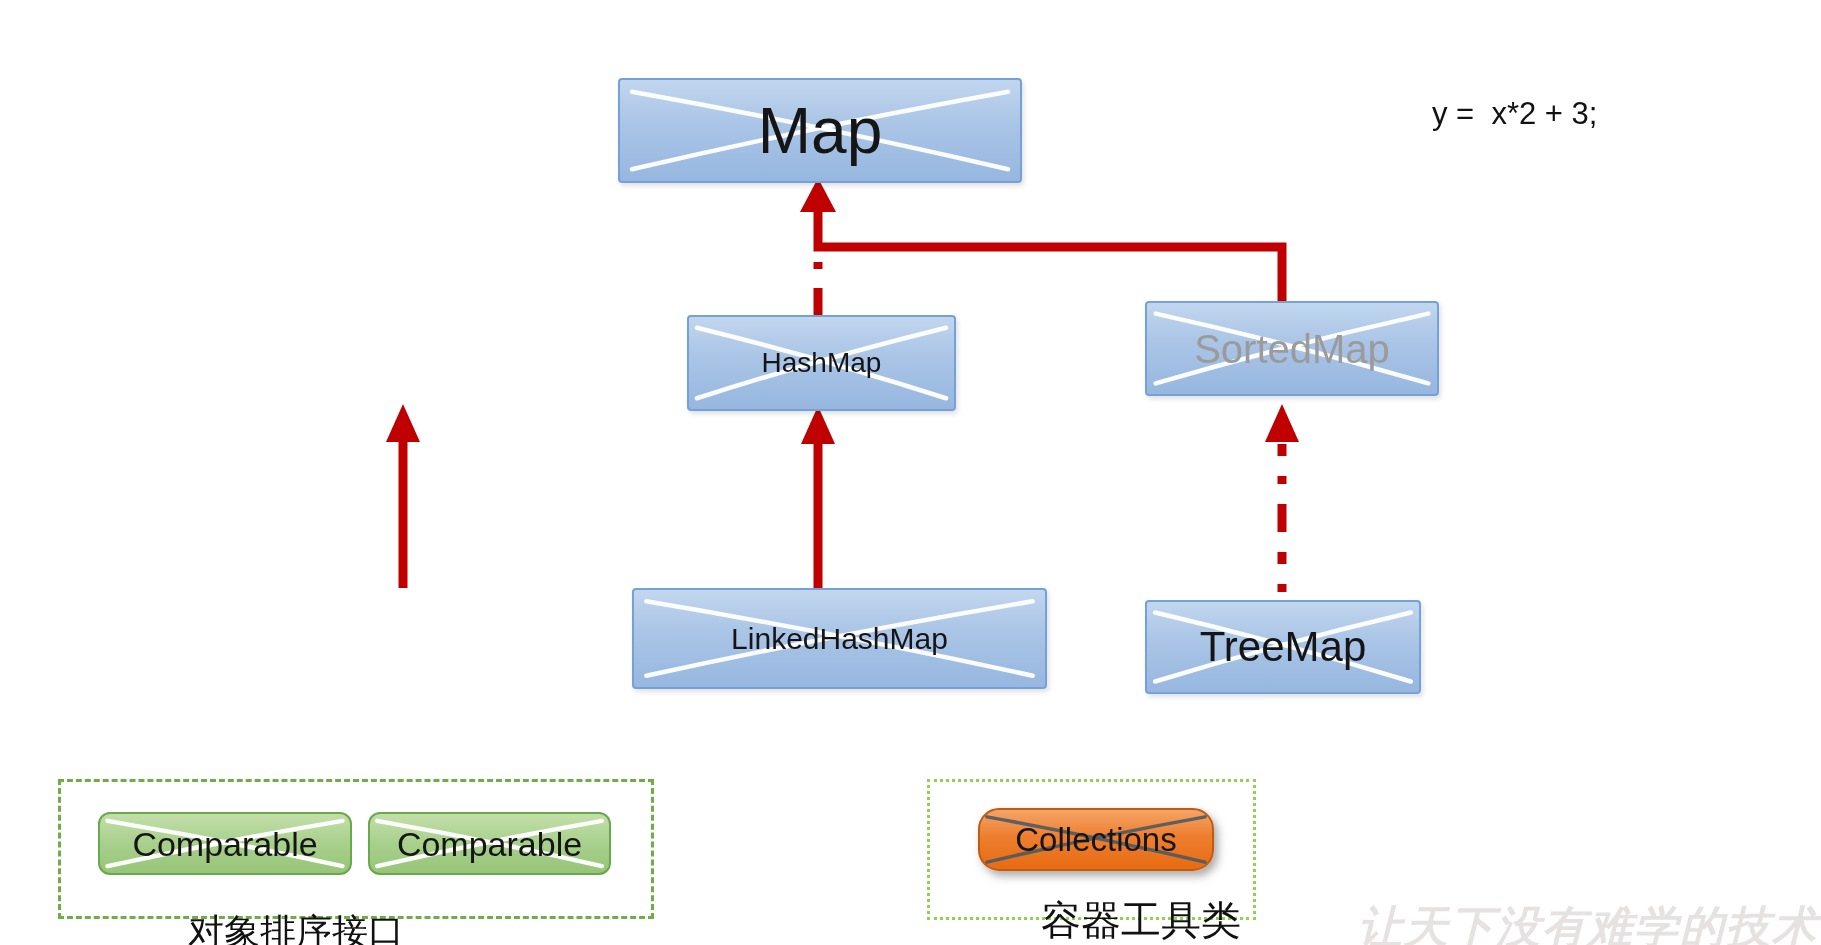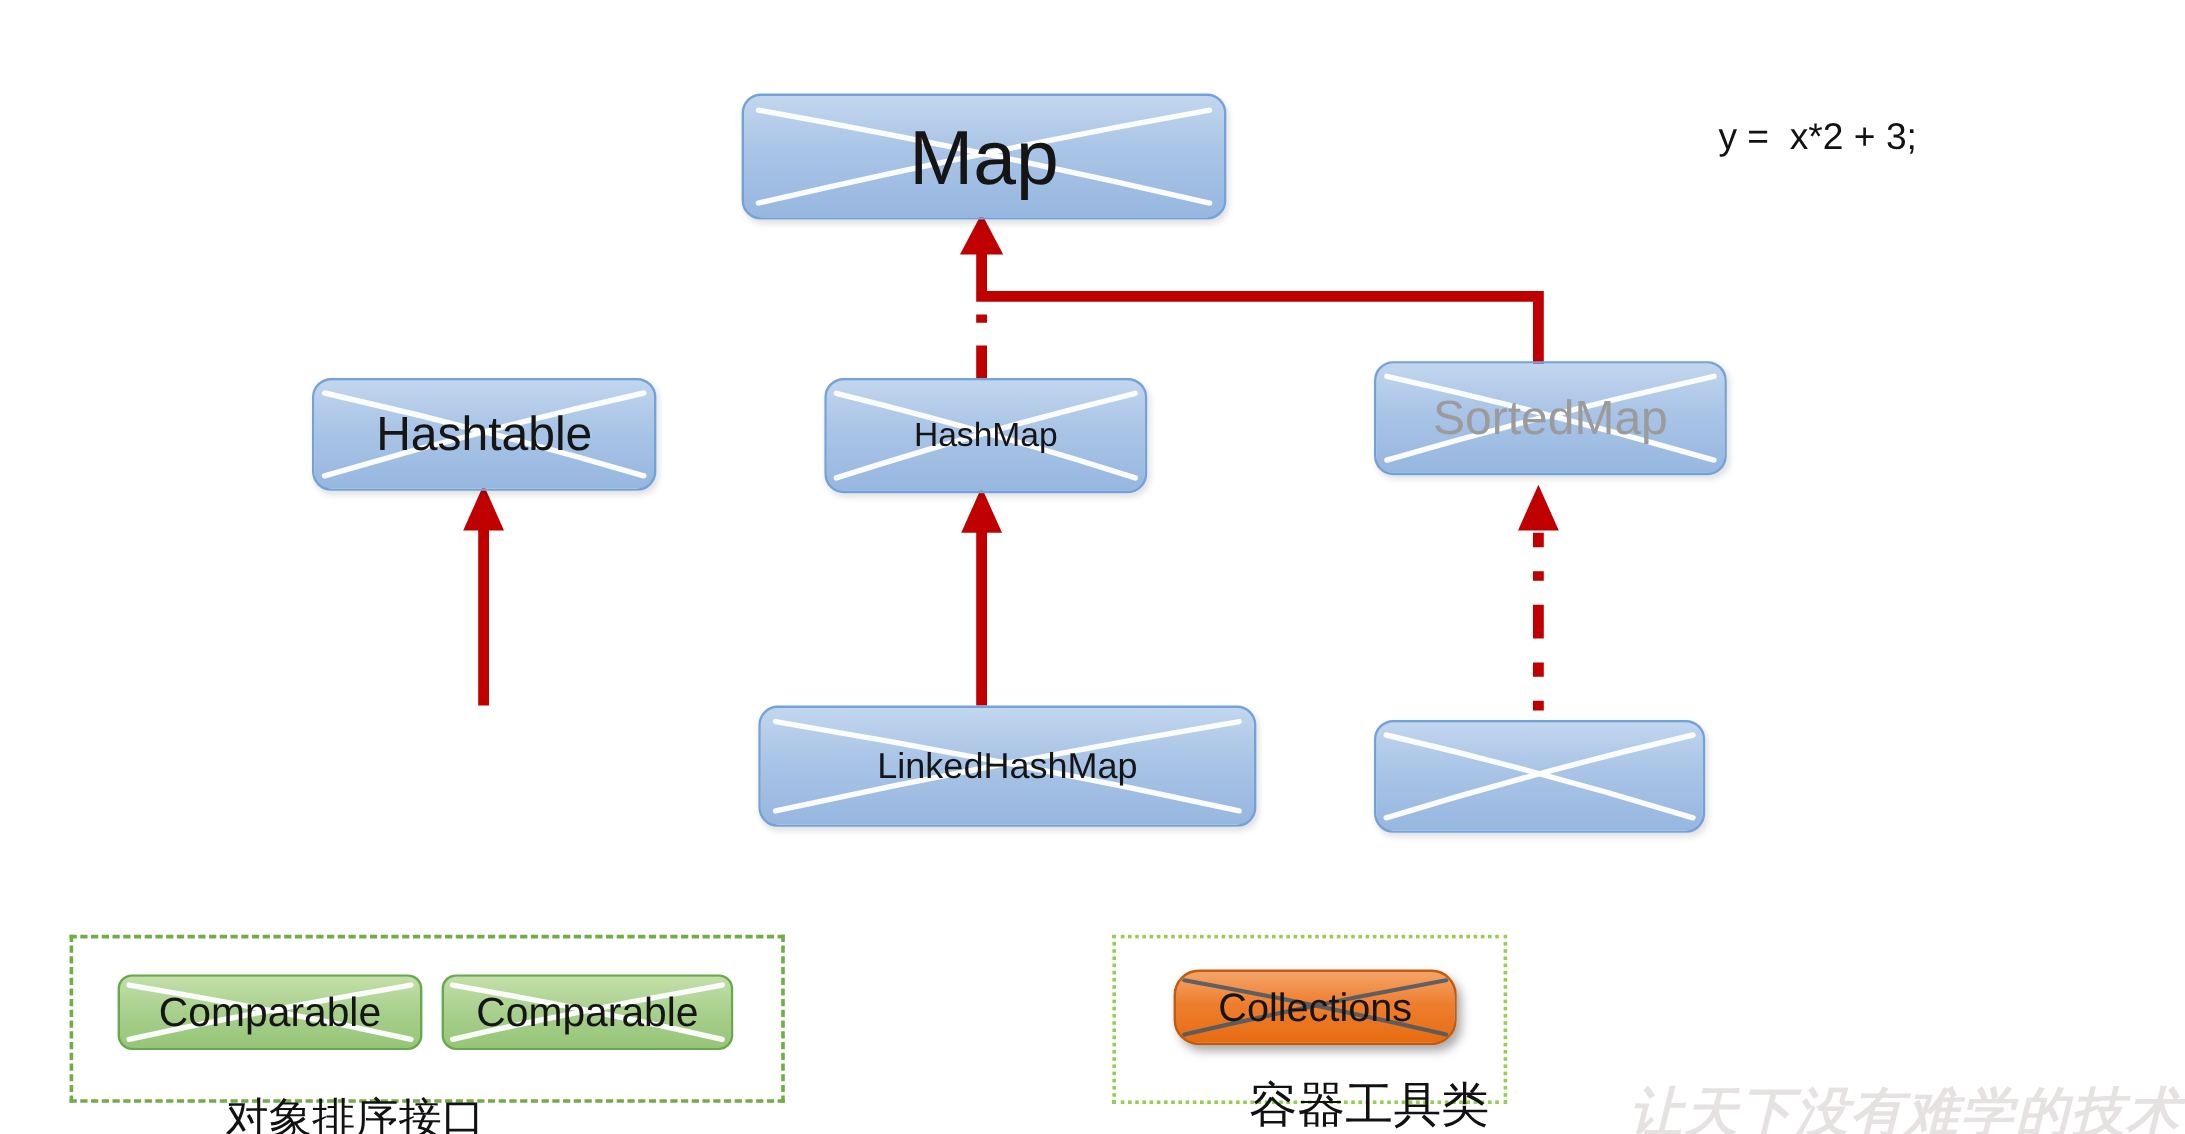--- a/index.html
+++ b/index.html
@@ -7,21 +7,21 @@
     position:relative;width:1821px;height:945px;background:#ffffff;overflow:hidden;
     font-family:"Liberation Sans",sans-serif;
   }
   
   .connectors{position:absolute;left:0;top:0;width:1821px;height:945px;z-index:1;pointer-events:none;}
   .connectors path{stroke:#c00000;stroke-width:9;fill:none;}
   .connectors polygon{fill:#c00000;}
   
   .node{
     position:absolute;z-index:2;display:flex;align-items:center;justify-content:center;
-    border-radius:16px;
+    border-radius:4px;
   }
   .node .lbl{position:relative;z-index:2;color:#151515;line-height:1;}
   .node .xcross{position:absolute;left:0;top:0;width:100%;height:100%;z-index:1;}
   .xcross path{fill:none;stroke:#ffffff;stroke-width:4.5;stroke-opacity:.95;stroke-linecap:round;vector-effect:non-scaling-stroke;}
   .blue{
     background:linear-gradient(180deg,#c2d6ee 0%,#a9c4e6 45%,#97b7e0 100%);
     border:2px solid #74a2d8;
     box-shadow:2px 3px 5px rgba(0,0,0,.12);
   }
   .muted{color:#9b9b9b !important;}
@@ -76,27 +76,20 @@
   </svg>
 
   <div class="node blue" style="left:618px;top:78px;width:400px;height:101px;">
     <svg class="xcross" viewBox="0 0 100 60" preserveAspectRatio="none" aria-hidden="true">
       <path d="M3,7 Q50,27 97,53"></path>
         <path d="M97,7 Q50,27 3,53"></path>
     </svg>
     <span class="lbl" style="font-size:64px;">Map</span>
   </div>
 
-  <div class="node blue" style="left:260px;top:315px;width:283px;height:90px;">
-    <svg class="xcross" viewBox="0 0 100 60" preserveAspectRatio="none" aria-hidden="true">
-      <path d="M3,7 Q50,27 97,53"></path>
-        <path d="M97,7 Q50,27 3,53"></path>
-    </svg>
-    <span class="lbl" style="font-size:40px;">Hashtable</span>
-  </div>
 
   <div class="node blue" style="left:687px;top:315px;width:265px;height:92px;">
     <svg class="xcross" viewBox="0 0 100 60" preserveAspectRatio="none" aria-hidden="true">
       <path d="M3,7 Q50,27 97,53"></path>
         <path d="M97,7 Q50,27 3,53"></path>
     </svg>
     <span class="lbl" style="font-size:28px;">HashMap</span>
   </div>
 
   <div class="node blue" style="left:1145px;top:301px;width:290px;height:91px;">
@@ -114,20 +107,21 @@
         <path d="M97,7 Q50,27 3,53"></path>
     </svg>
     <span class="lbl" style="font-size:30px;">LinkedHashMap</span>
   </div>
 
   <div class="node blue" style="left:1145px;top:600px;width:272px;height:90px;">
     <svg class="xcross" viewBox="0 0 100 60" preserveAspectRatio="none" aria-hidden="true">
       <path d="M3,7 Q50,27 97,53"></path>
         <path d="M97,7 Q50,27 3,53"></path>
     </svg>
+    <span class="lbl" style="font-size:42px;">TreeMap</span>
   </div>
 
   <div class="group dashed" style="left:58px;top:779px;width:590px;height:134px;"></div>
 
   <div class="node green" style="left:98px;top:812px;width:250px;height:59px;">
     <svg class="xcross" viewBox="0 0 100 60" preserveAspectRatio="none" aria-hidden="true">
       <path d="M3,7 Q50,27 97,53"></path>
         <path d="M97,7 Q50,27 3,53"></path>
     </svg>
     <span class="lbl" style="font-size:34px;">Comparable</span>

